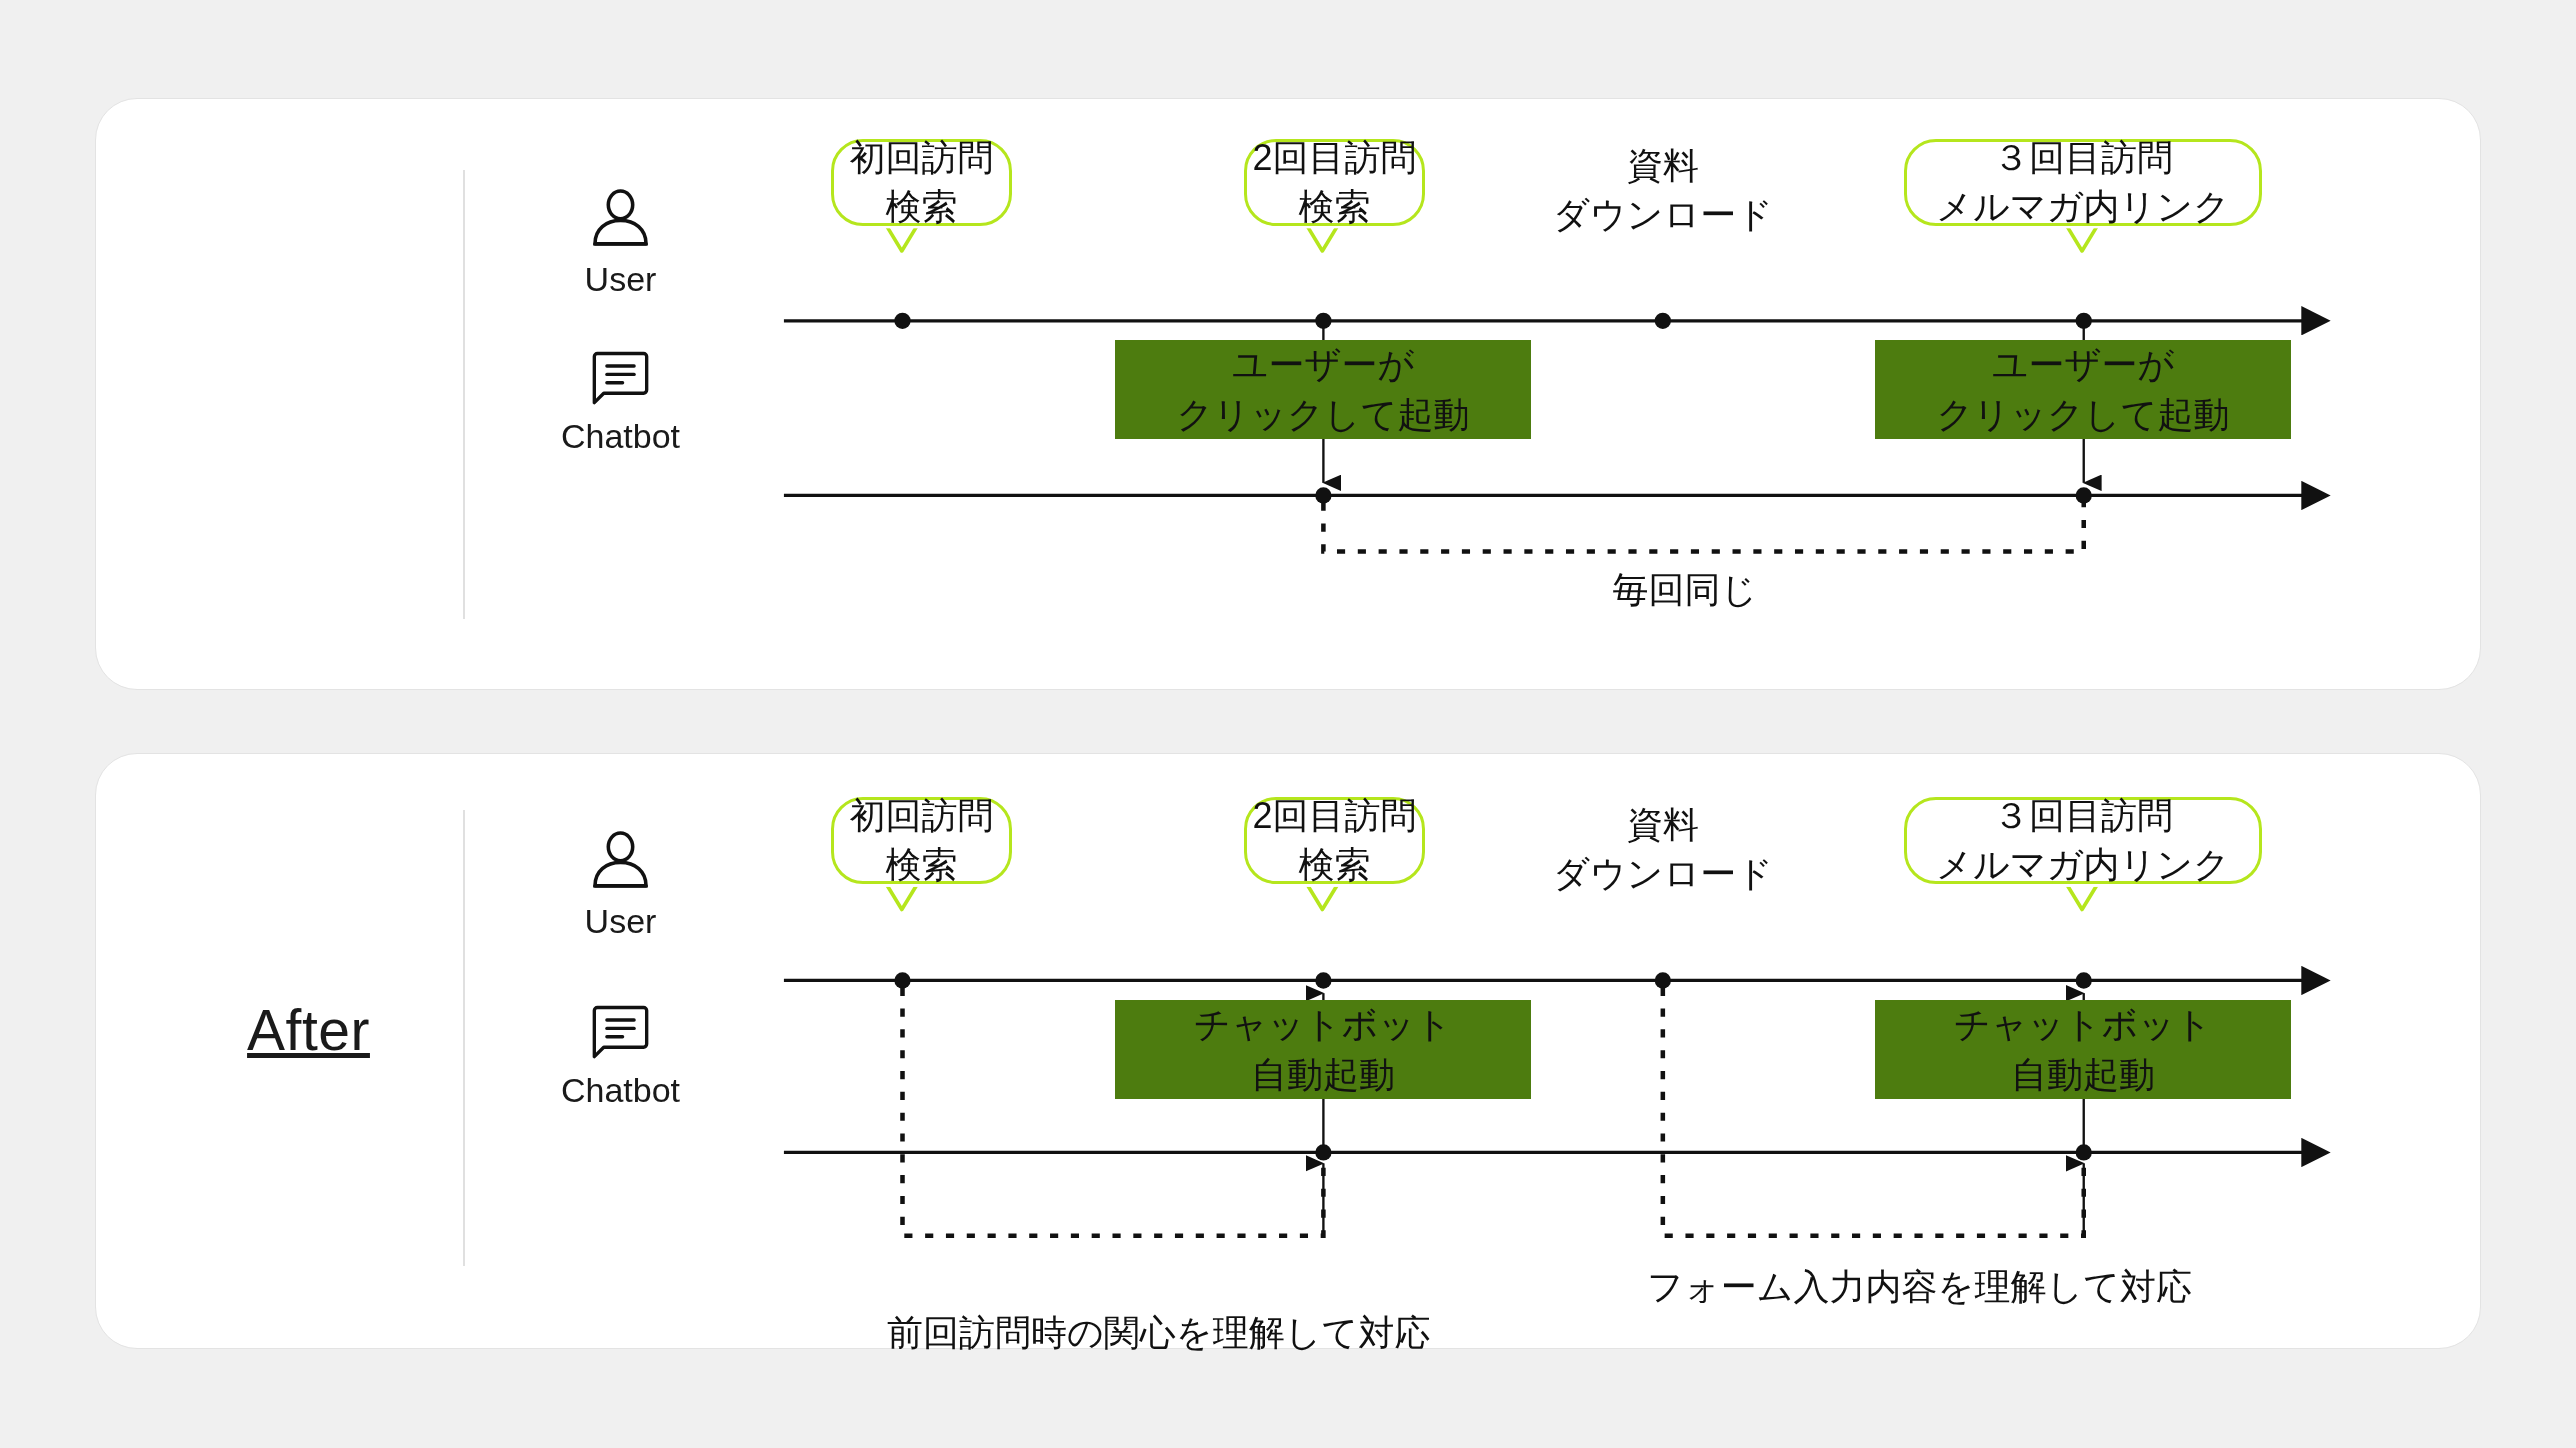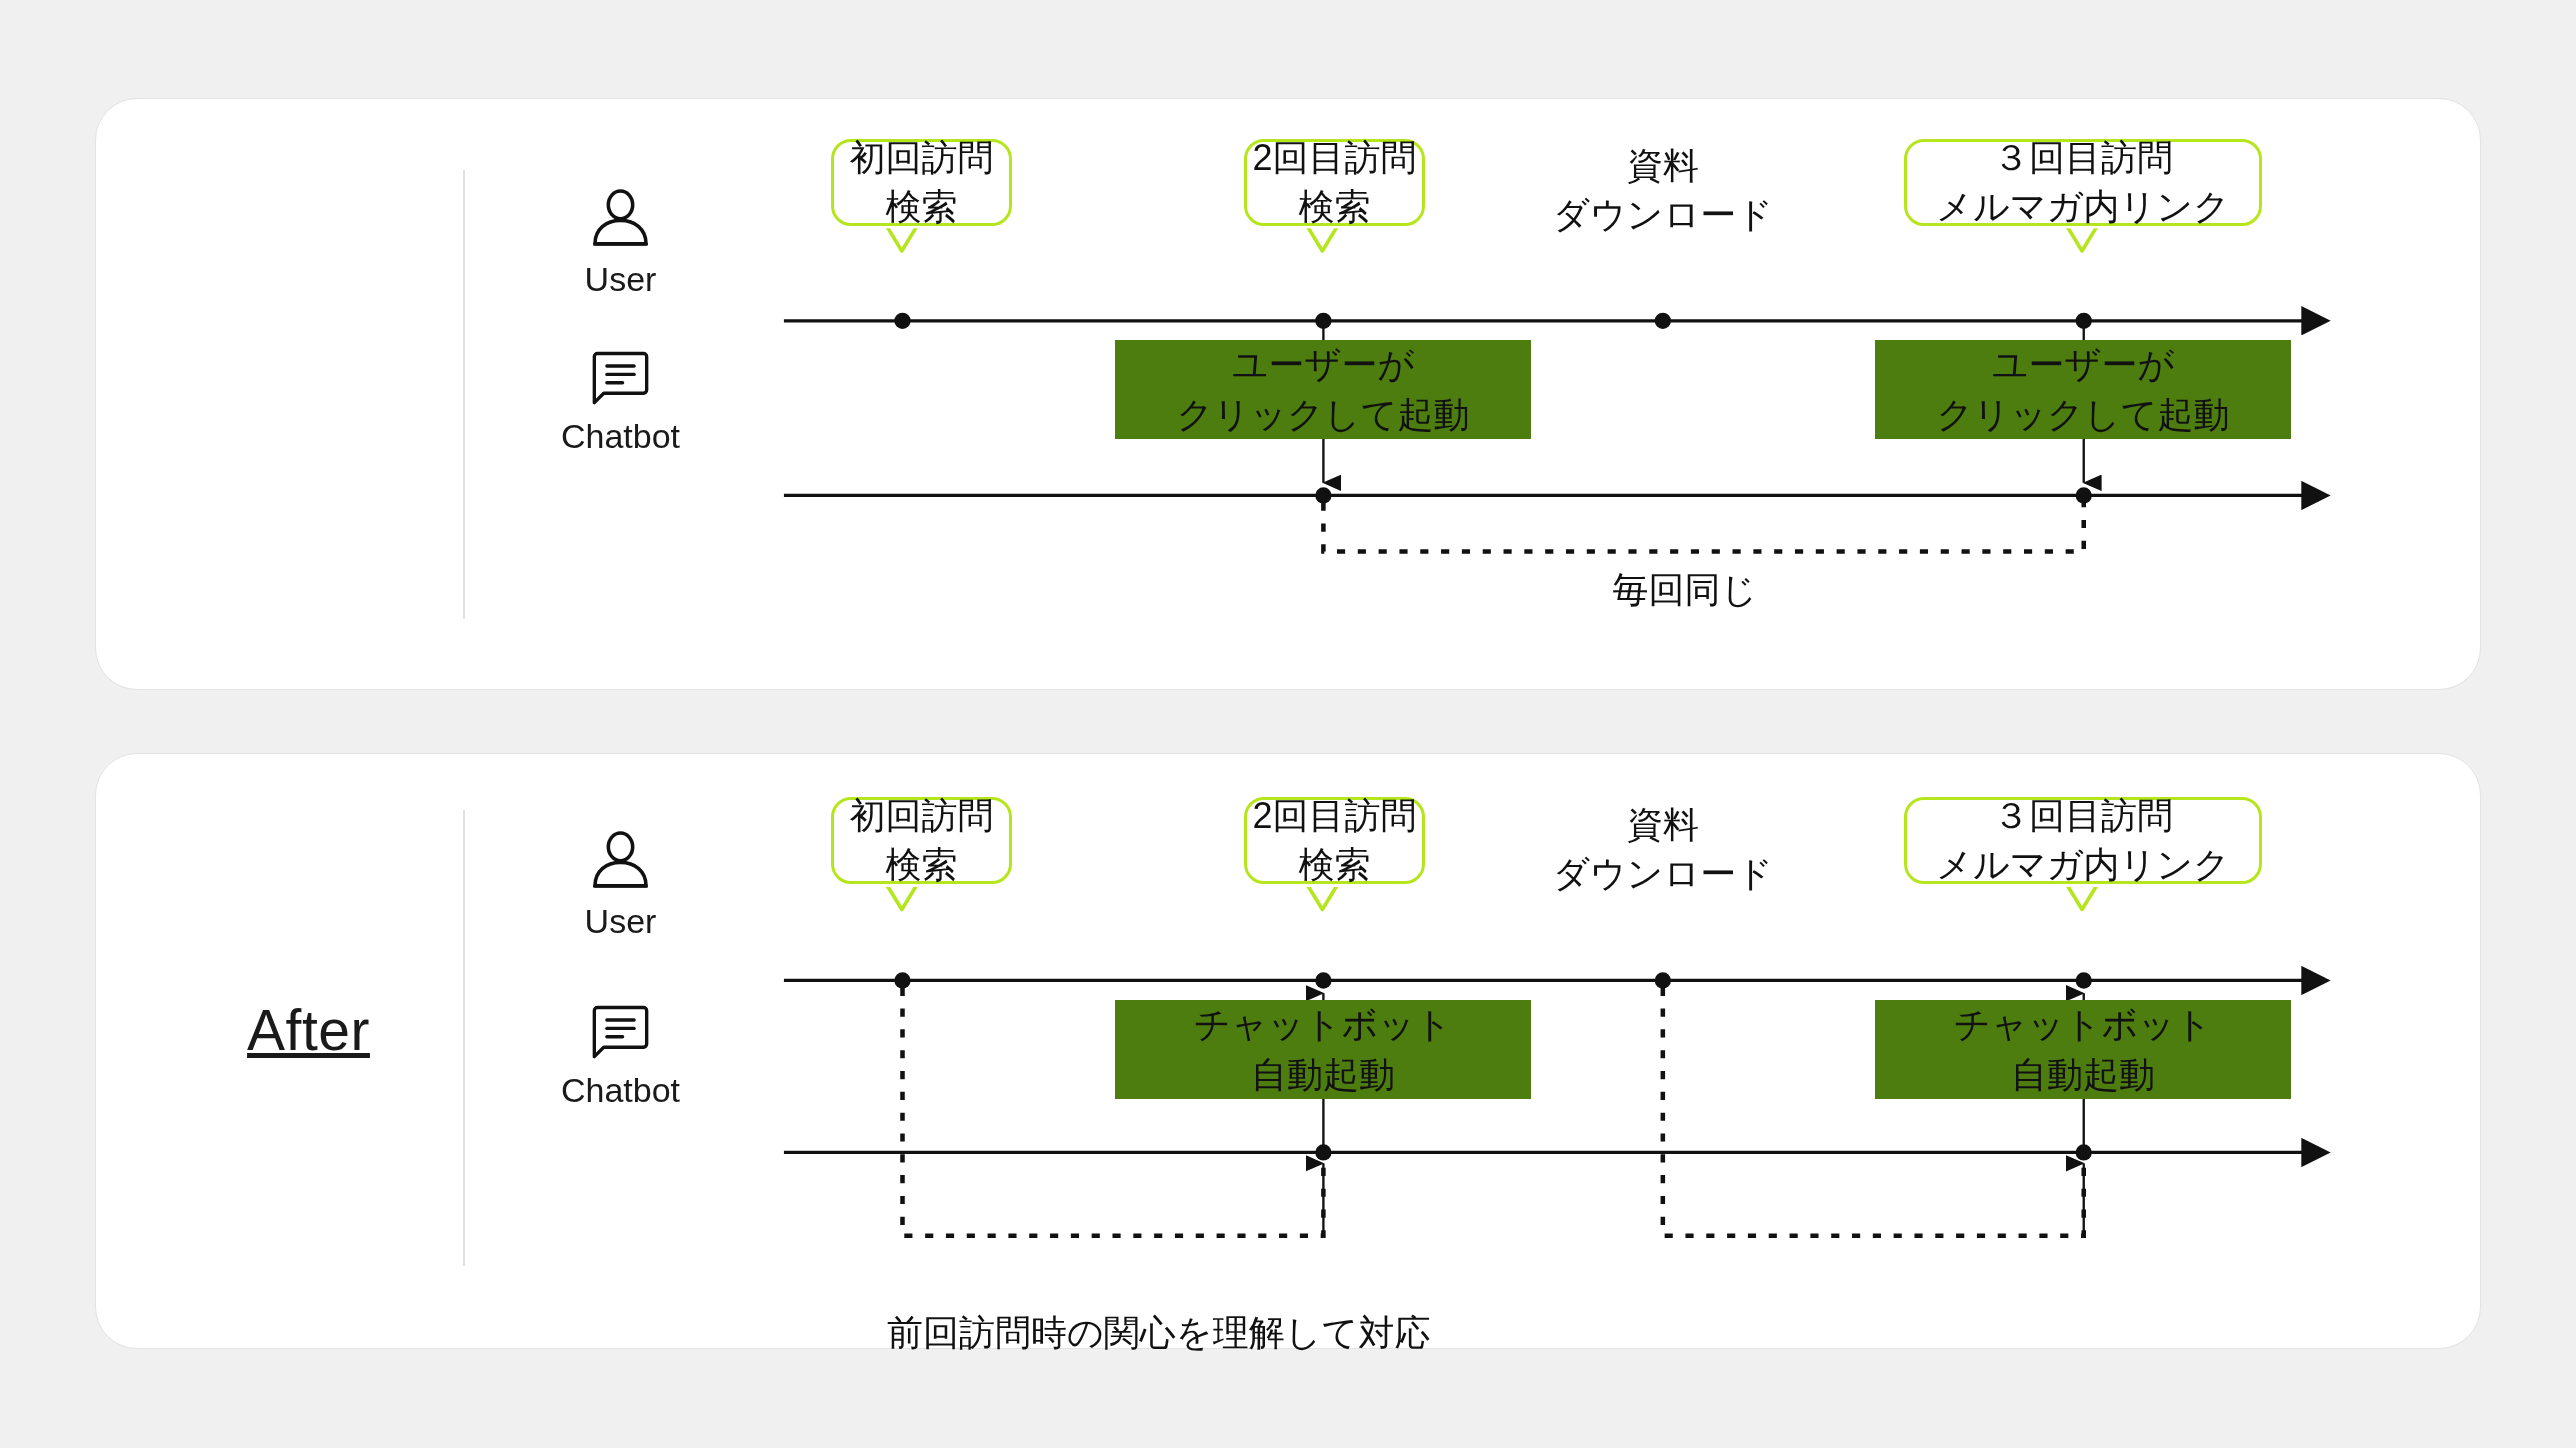--- a/index.html
+++ b/index.html
@@ -44,21 +44,21 @@
   .actor .name{
     display:block;font-size:34px;line-height:1.1;margin-top:3.6px;
   }
   .diagram{
     position:absolute;inset:0;
     pointer-events:none;
   }
   .callout{
     position:absolute;
     border:3.6px solid #b5e61d;
-    border-radius:20px;
+    border-radius:32px;
     background:#ffffff;
     box-sizing:border-box;
     display:flex;flex-direction:column;
     align-items:center;justify-content:center;
     padding:16px 22px;
     z-index:4;
   }
   .callout span{
     display:block;
     font-size:36px;line-height:1.35;
@@ -280,14 +280,15 @@
   <div class="hl" style="left:1019px;top:246px;width:416px;">
     <span class="row">チャットボット</span>
     <span class="row">自動起動</span>
   </div>
   <div class="hl" style="left:1779px;top:246px;width:416px;">
     <span class="row">チャットボット</span>
     <span class="row">自動起動</span>
   </div>
 
   <div class="caption" style="left:791px;top:509px;width:543px;margin-top:46px;">前回訪問時の関心を理解して対応</div>
+  <div class="caption" style="left:1551px;top:509px;width:543px;">フォーム入力内容を理解して対応</div>
 </div>
 
 
 </body></html>

